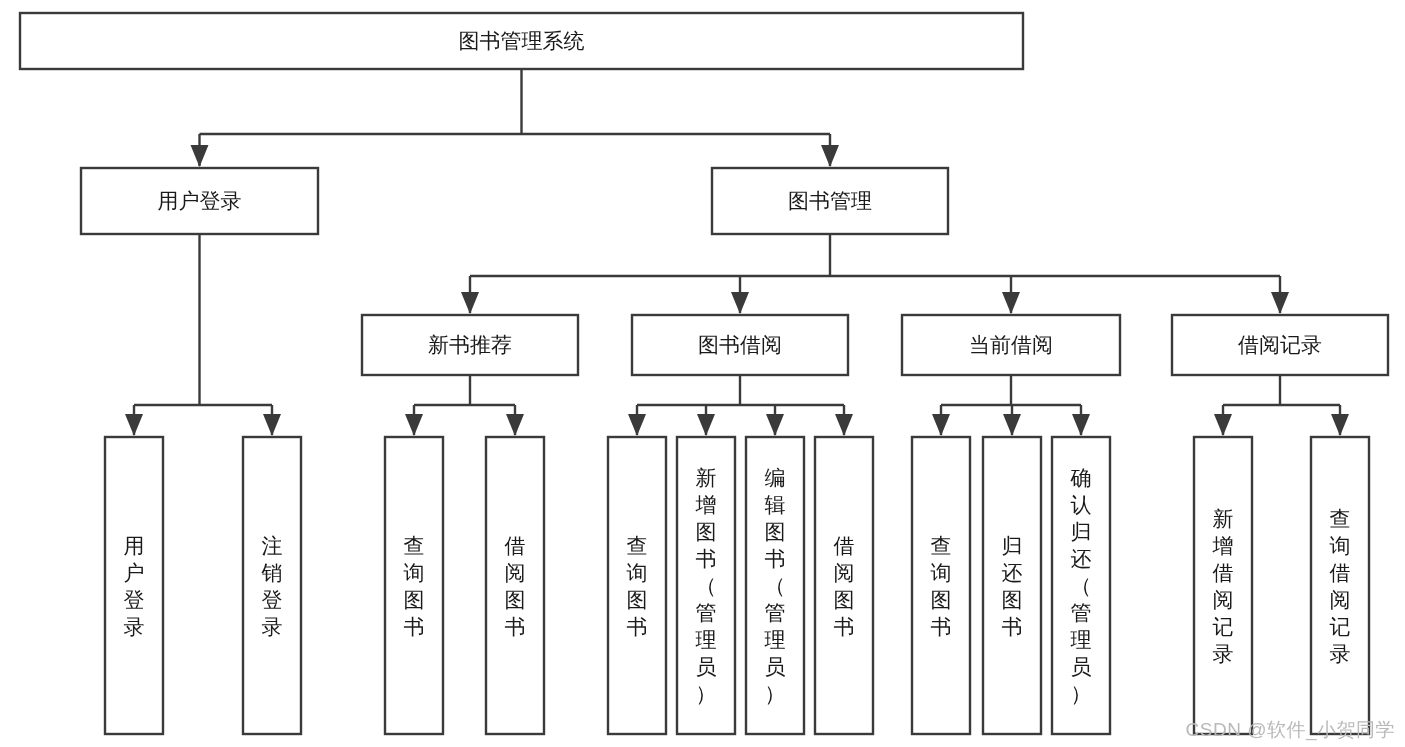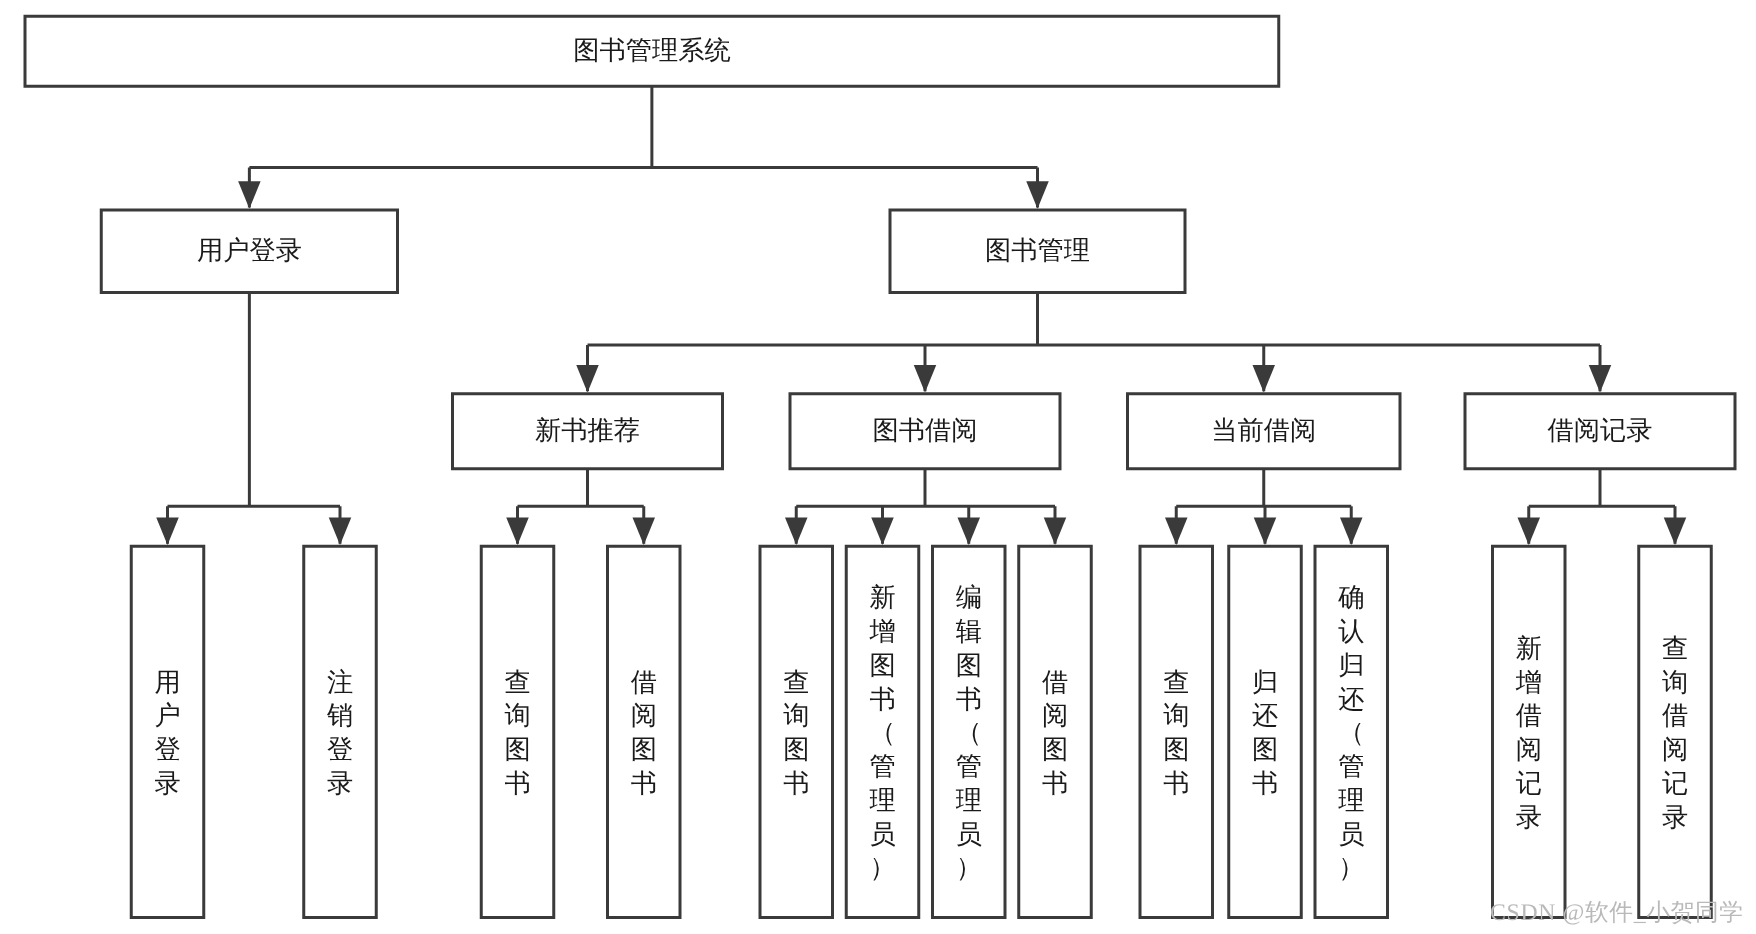--- a/index.html
+++ b/index.html
@@ -51,21 +51,21 @@
   .node-label-v {
     font-family: "Liberation Sans", "DejaVu Sans", sans-serif;
     font-size: 21px;
     fill: #1a1a1a;
     text-anchor: middle;
   }
   .watermark {
     position: absolute;
     right: 10px;
     bottom: 4px;
-    font-family: Liberation Serif, serif;
+    font-family: Liberation Sans, sans-serif;
     font-size: 19px;
     color: #b9b9b9;
     white-space: nowrap;
     letter-spacing: 0.5px;
     user-select: none;
   }
 </style>
 </head>
 <body>
 

